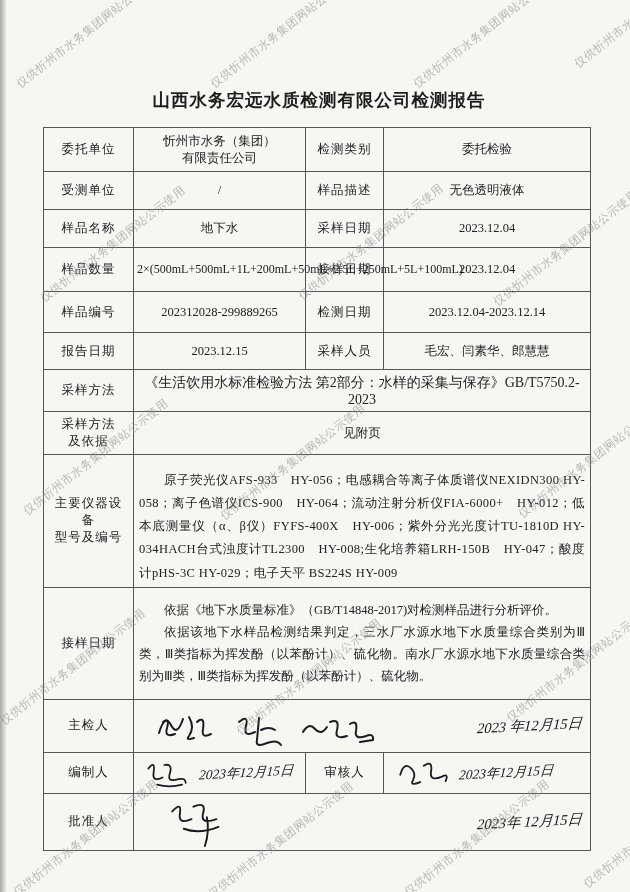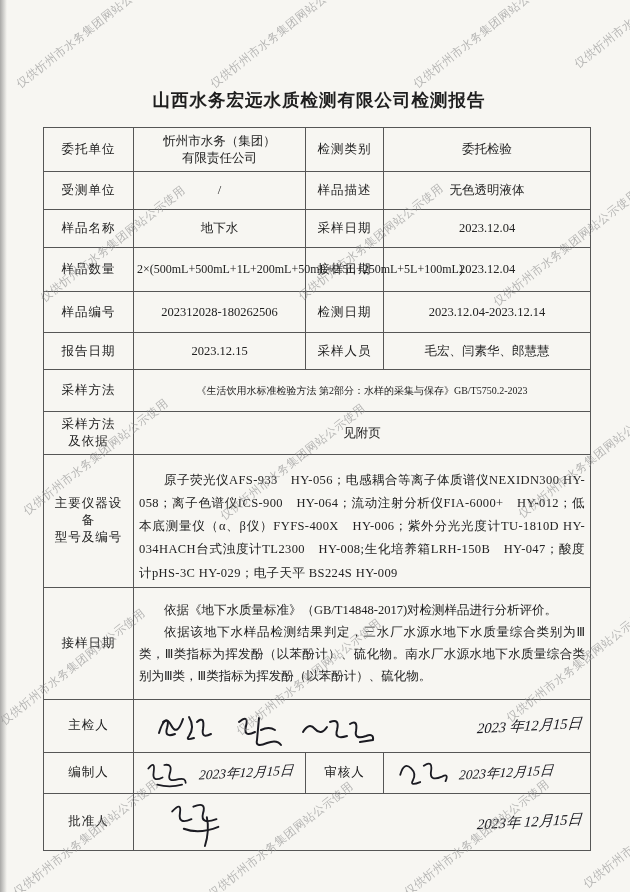--- a/index.html
+++ b/index.html
@@ -79,35 +79,35 @@
 
     <tr class="h44">
       <td class="lab">样品数量</td>
       <td class="val" style="font-size:12px;padding:2px 3px;">2×(500mL+500mL+1L+200mL+50mL+2.5L+250mL+5L+100mL)</td>
       <td class="lab">接样日期</td>
       <td class="val">2023.12.04</td>
     </tr>
 
     <tr class="h41">
       <td class="lab">样品编号</td>
-      <td class="val">202312028-180262506</td>
+      <td class="val">202312028-299889265</td>
       <td class="lab">检测日期</td>
       <td class="val">2023.12.04-2023.12.14</td>
     </tr>
 
     <tr class="h37">
       <td class="lab">报告日期</td>
       <td class="val">2023.12.15</td>
       <td class="lab">采样人员</td>
       <td class="val">毛宏、闫素华、郎慧慧</td>
     </tr>
 
     <tr class="h42">
       <td class="lab">采样方法</td>
-      <td class="val" colspan="3" style="font-size:10px;">《生活饮用水标准检验方法 第2部分：水样的采集与保存》GB/T5750.2-2023</td>
+      <td class="val" colspan="3" style="font-size:14px;">《生活饮用水标准检验方法 第2部分：水样的采集与保存》GB/T5750.2-2023</td>
     </tr>
 
     <tr class="h43">
       <td class="lab">
         <span>采样方法</span><br>
         <span>及依据</span>
       </td>
       <td class="val" colspan="3">见附页</td>
     </tr>
 

